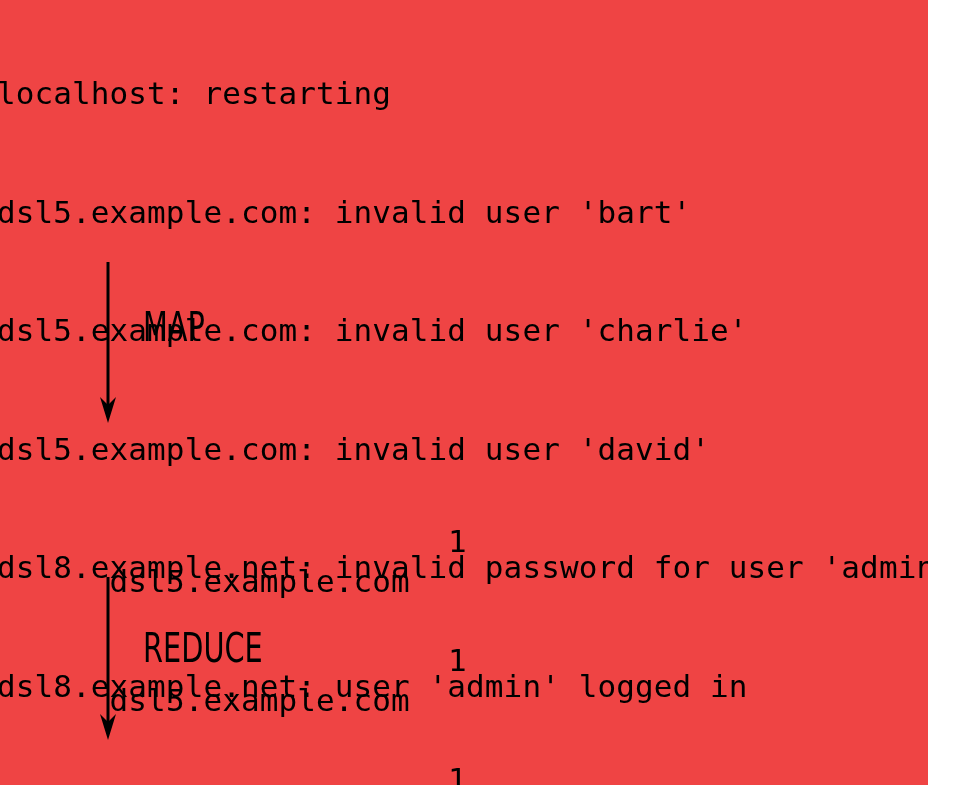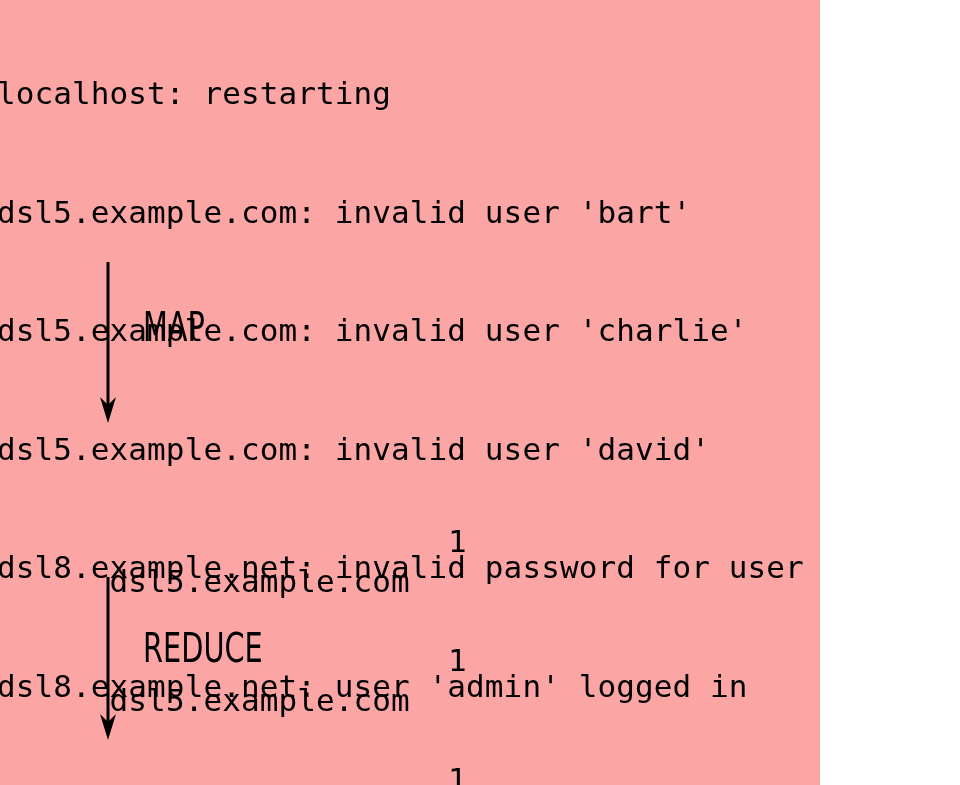--- a/index.html
+++ b/index.html
@@ -2,26 +2,25 @@
 <html><head>
 <meta charset="utf-8">
 <style>
   html, body {
     margin: 0;
     padding: 0;
     background: #ffffff;
   }
   #canvas {
     position: relative;
-    width: 780px;
+    width: 928px;
     height: 785px;
-    background: #fca5a5;
+    background: #ef4444;
     overflow: hidden;
     color: #000000;
-    padding-left: 40px;
   }
   .mono {
     font-family: "DejaVu Sans Mono", "Liberation Mono", monospace;
     font-size: 31px;
     line-height: 39.5px;
     letter-spacing: 0.1px;
     color: #000000;
     white-space: pre;
   }
   #log-block {

